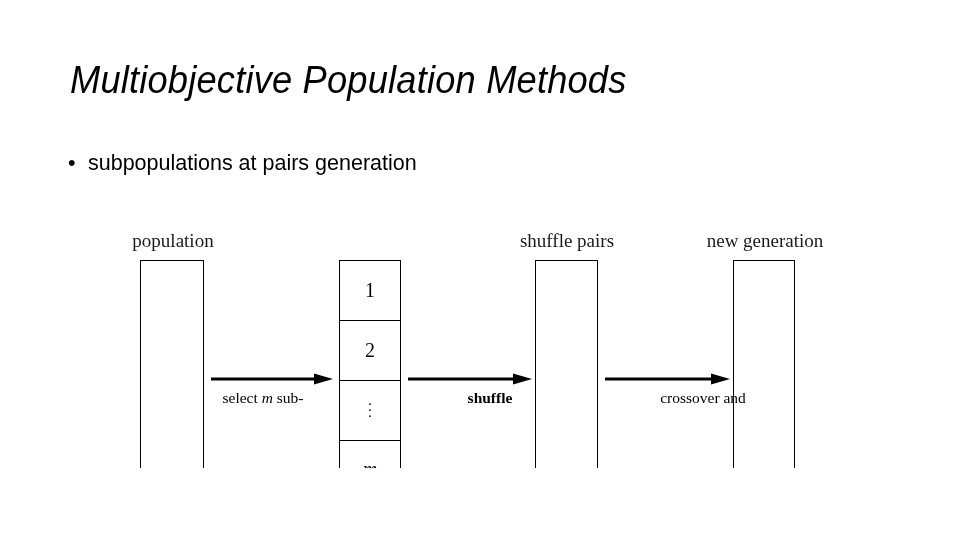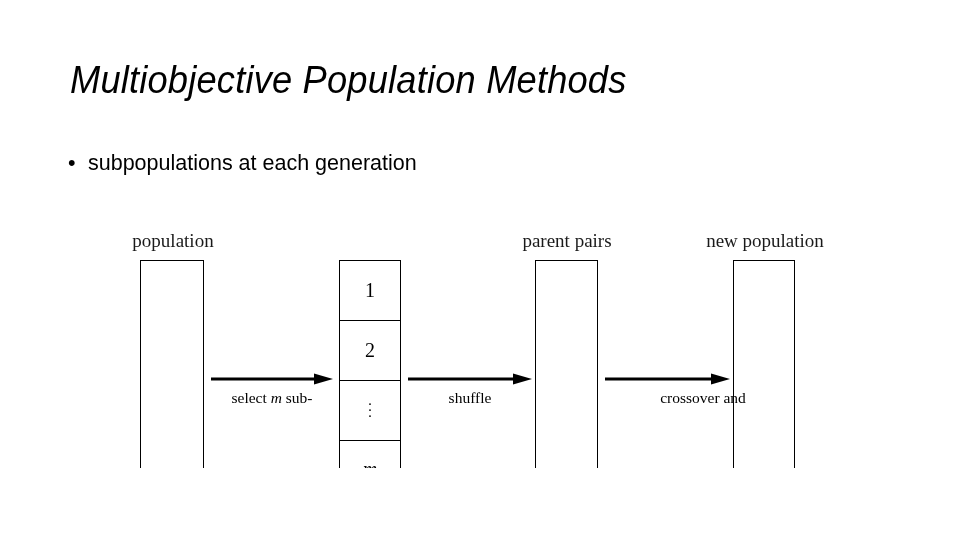--- a/index.html
+++ b/index.html
@@ -152,32 +152,32 @@
 </head>
 <body>
 
 <div id="slide">
 
   <div id="slide-title">Multiobjective Population Methods</div>
 
   <div id="bullet-block">
     <div class="bullet-row">
       <span class="bullet-marker">•</span>
-      <span class="bullet-line2">subpopulations at each generation</span>
+      <span class="bullet-line2">subpopulations at pairs generation</span>
     </div>
   </div>
 
   <div id="diagram">
 
     <div class="dlabel" style="left:110px; top:230px; width:126px;">population</div>
 
 
-    <div class="dlabel" style="left:504px; top:230px; width:126px;">parent pairs</div>
-
-    <div class="dlabel" style="left:688px; top:230px; width:154px;">new population</div>
+    <div class="dlabel" style="left:504px; top:230px; width:126px;">shuffle pairs</div>
+
+    <div class="dlabel" style="left:688px; top:230px; width:154px;">new generation</div>
 
     <div class="dbox" style="left:140px; top:260px; width:64px; height:240px;"></div>
 
     <div class="dbox" style="left:339px; top:260px; width:62px; height:240px;">
       <div class="dcell" style="top:0px; height:60px;">
         <span>1</span>
       </div>
       <div class="dcell" style="top:60px; height:60px;">
         <span>2</span>
       </div>
@@ -194,31 +194,31 @@
     <div class="dbox" style="left:535px; top:260px; width:63px; height:240px;"></div>
 
     <div class="dbox" style="left:733px; top:260px; width:62px; height:240px;"></div>
 
     <div class="arrow" style="left:211px; top:373px; width:122px;">
       <svg width="122" height="12" viewBox="0 0 122 12">
         <line x1="0" y1="6" x2="107" y2="6" stroke="#000" stroke-width="2.8"></line>
         <polygon points="103,0.5 122,6 103,11.5" fill="#000"></polygon>
       </svg>
     </div>
-    <div class="acaption center" style="left:197px; top:388px; width:150px;">
+    <div class="acaption center" style="left:188px; top:388px; width:150px;">
       <span><span>select </span><span class="ital">m</span><span> sub-</span></span>
     </div>
 
     <div class="arrow" style="left:408px; top:373px; width:124px;">
       <svg width="124" height="12" viewBox="0 0 124 12">
         <line x1="0" y1="6" x2="109" y2="6" stroke="#000" stroke-width="2.8"></line>
         <polygon points="105,0.5 124,6 105,11.5" fill="#000"></polygon>
       </svg>
     </div>
-    <div class="acaption center" style="left:395px; top:388px; width:150px;">
+    <div class="acaption center" style="left:415px; top:388px; width:150px;font-weight:bold;">
       <span>shuffle</span>
     </div>
 
     <div class="arrow" style="left:605px; top:373px; width:125px;">
       <svg width="125" height="12" viewBox="0 0 125 12">
         <line x1="0" y1="6" x2="110" y2="6" stroke="#000" stroke-width="2.8"></line>
         <polygon points="106,0.5 125,6 106,11.5" fill="#000"></polygon>
       </svg>
     </div>
     <div class="acaption left" style="left:613px; top:388px; width:180px;">

